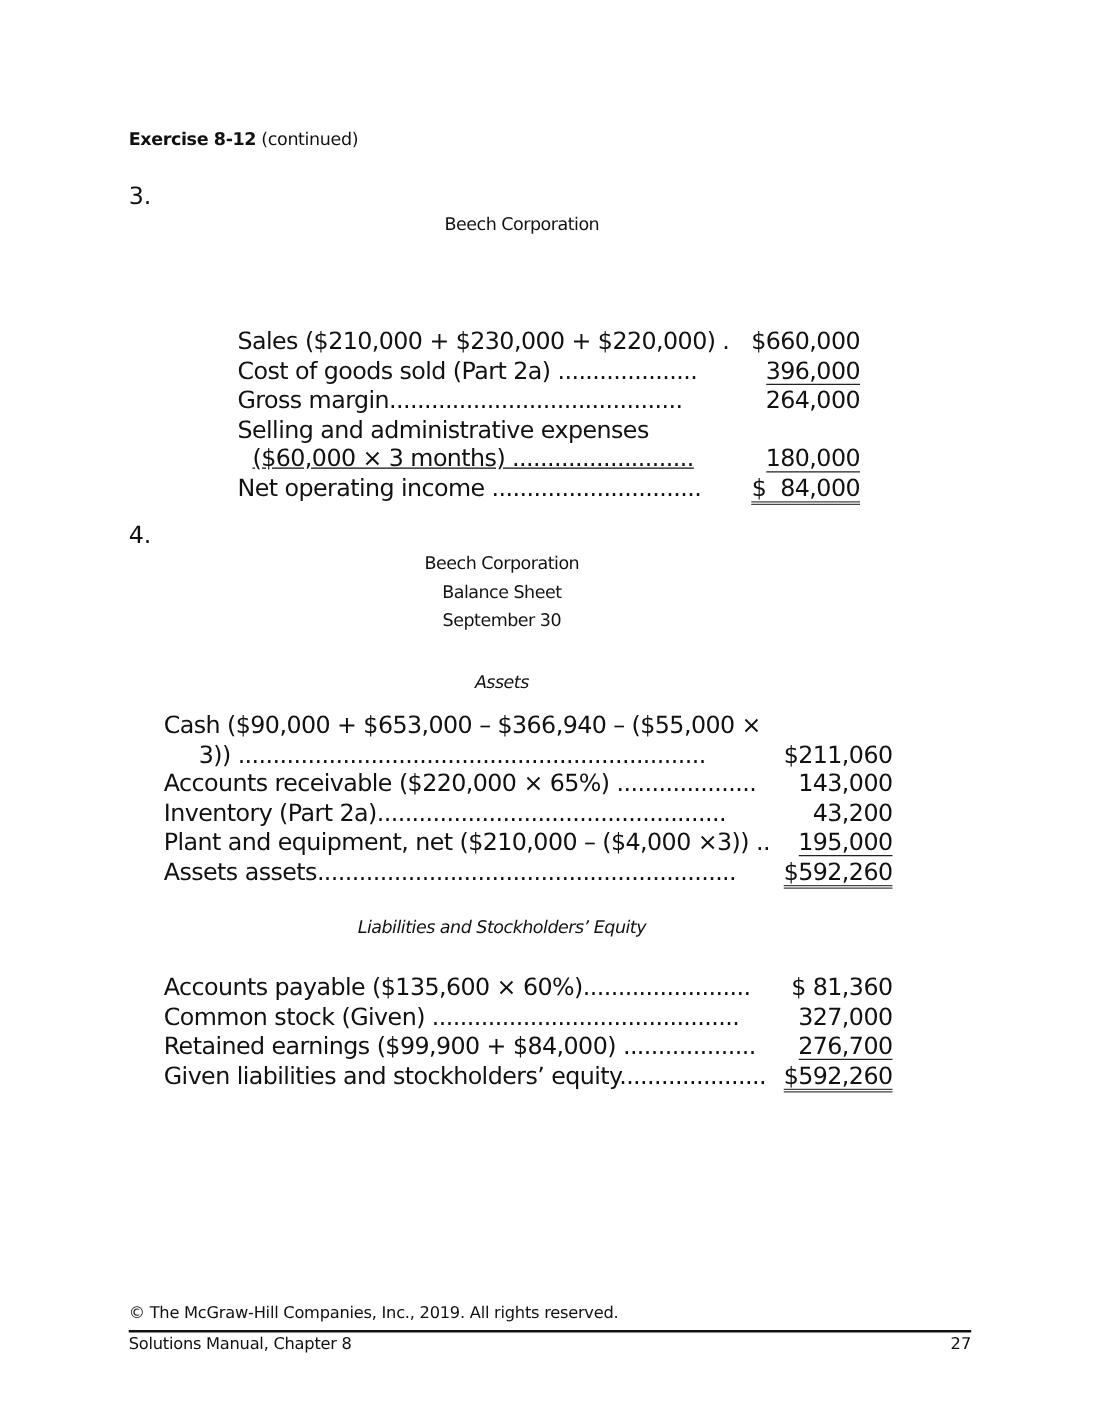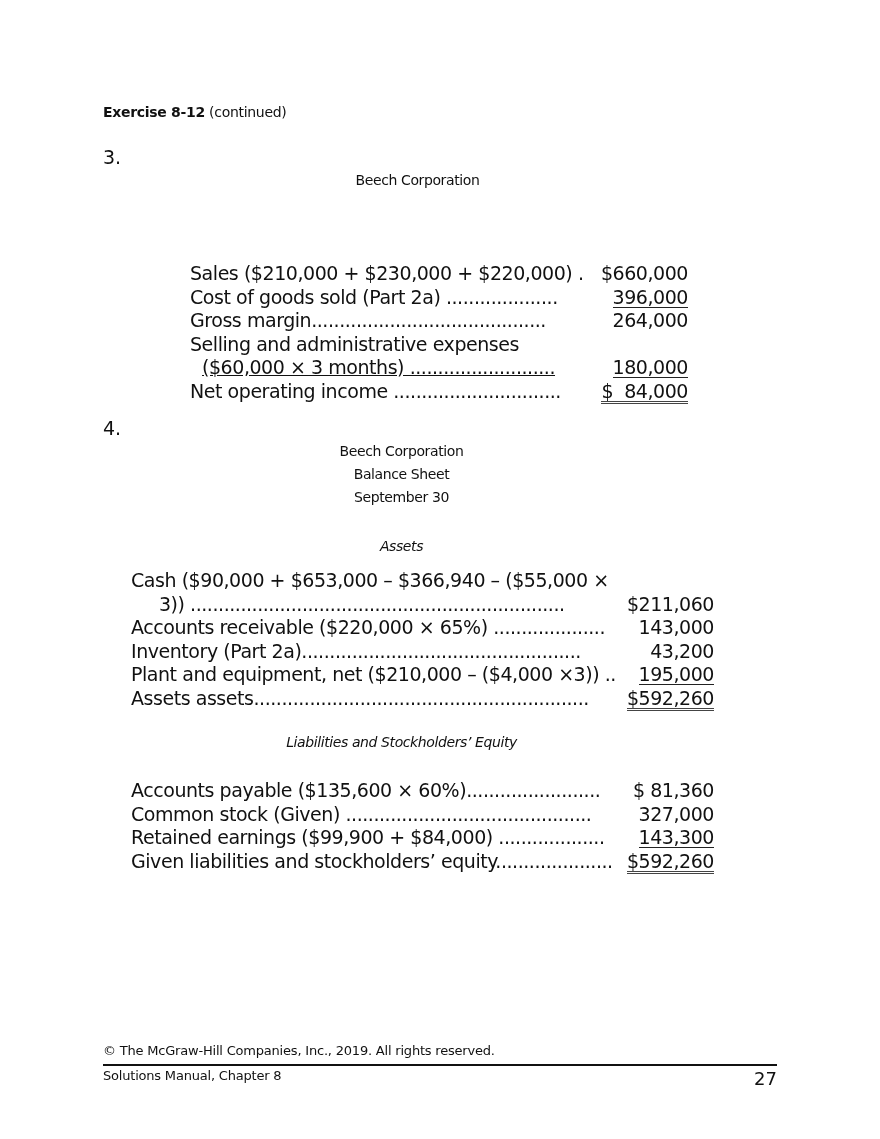--- a/index.html
+++ b/index.html
@@ -12,21 +12,21 @@
   .center { position: absolute; left: 0; width: 835px; text-align: center; font-size: 14px; line-height: 23px; letter-spacing: -0.4px; }
   .row { position: absolute; font-size: 19px; line-height: 23.5px; letter-spacing: -0.45px; white-space: nowrap; }
   .lbl { position: absolute; left: 0; }
   .val { position: absolute; right: 0; text-align: right; }
   .ul { border-bottom: 1.5px solid #222; line-height: 20px; display: inline-block; }
   .dul { border-bottom: 3px double #444; line-height: 20px; display: inline-block; }
   .italic { font-style: italic; }
   .footer-copy { left: 103px; top: 1043px; font-size: 13px; letter-spacing: -0.2px; }
   .footer-rule { left: 103px; top: 1064px; width: 674px; height: 1.5px; background: #111; }
   .footer-left { left: 103px; top: 1068px; font-size: 13px; letter-spacing: -0.2px; text-align: center; }
-  .footer-right { right: 103px; top: 1068px; font-size: 18px; }
+  .footer-right { right: 103px; top: 1068px; font-size: 13px; }
 </style>
 </head>
 <body>
 
 <div class="abs heading">
   <b>Exercise 8-12</b><span> (continued)</span>
 </div>
 
 <div class="abs num" style="left:103px; top:146px;">3.</div>
 <div class="center" style="top:169px; left:0;">
@@ -100,21 +100,21 @@
   <div class="row" style="left:131px; width:583px; top:779px;">
     <span class="lbl">Accounts payable ($135,600 × 60%)........................</span>
     <span class="val">$ 81,360</span>
   </div>
   <div class="row" style="left:131px; width:583px; top:802.5px;">
     <span class="lbl">Common stock (Given) ............................................</span>
     <span class="val">327,000</span>
   </div>
   <div class="row" style="left:131px; width:583px; top:826px;">
     <span class="lbl">Retained earnings ($99,900 + $84,000) ...................</span>
-    <span class="val"><span class="ul"> 143,300</span></span>
+    <span class="val"><span class="ul"> 276,700</span></span>
   </div>
   <div class="row" style="left:131px; width:583px; top:849.5px;">
     <span class="lbl">Given liabilities and stockholders’ equity.....................</span>
     <span class="val"><span class="dul">$592,260</span></span>
   </div>
 </div>
 
 <div class="abs footer-copy">© The McGraw-Hill Companies, Inc., 2019. All rights reserved.</div>
 <div class="abs footer-rule"></div>
 <div class="abs footer-left">Solutions Manual, Chapter 8</div>

